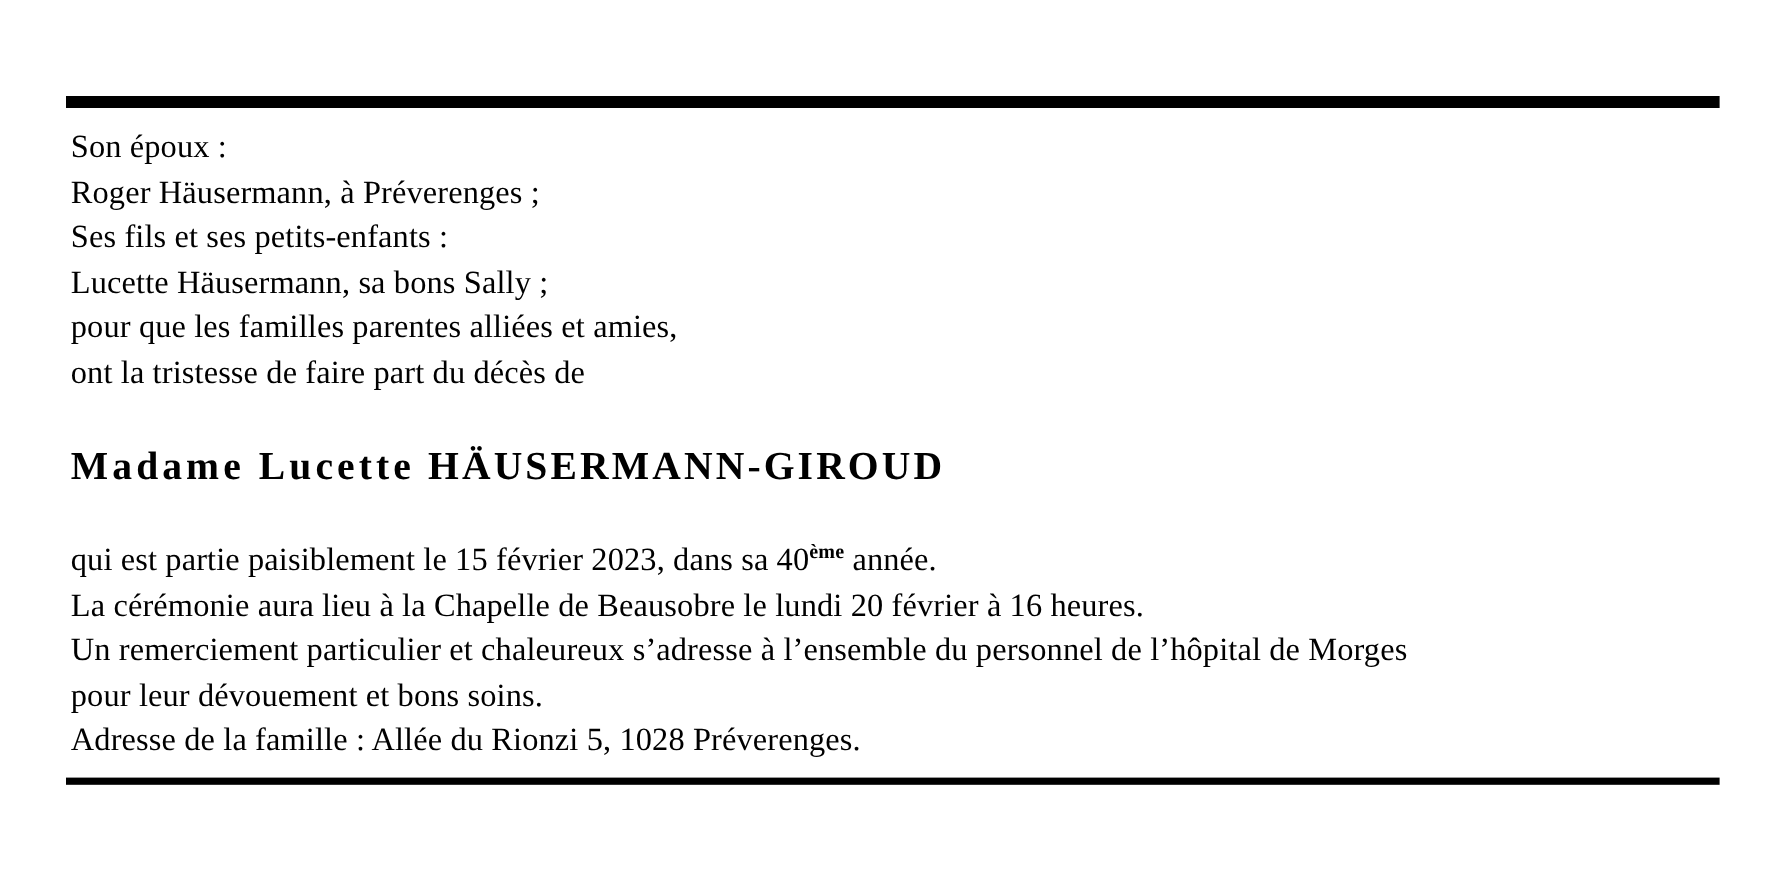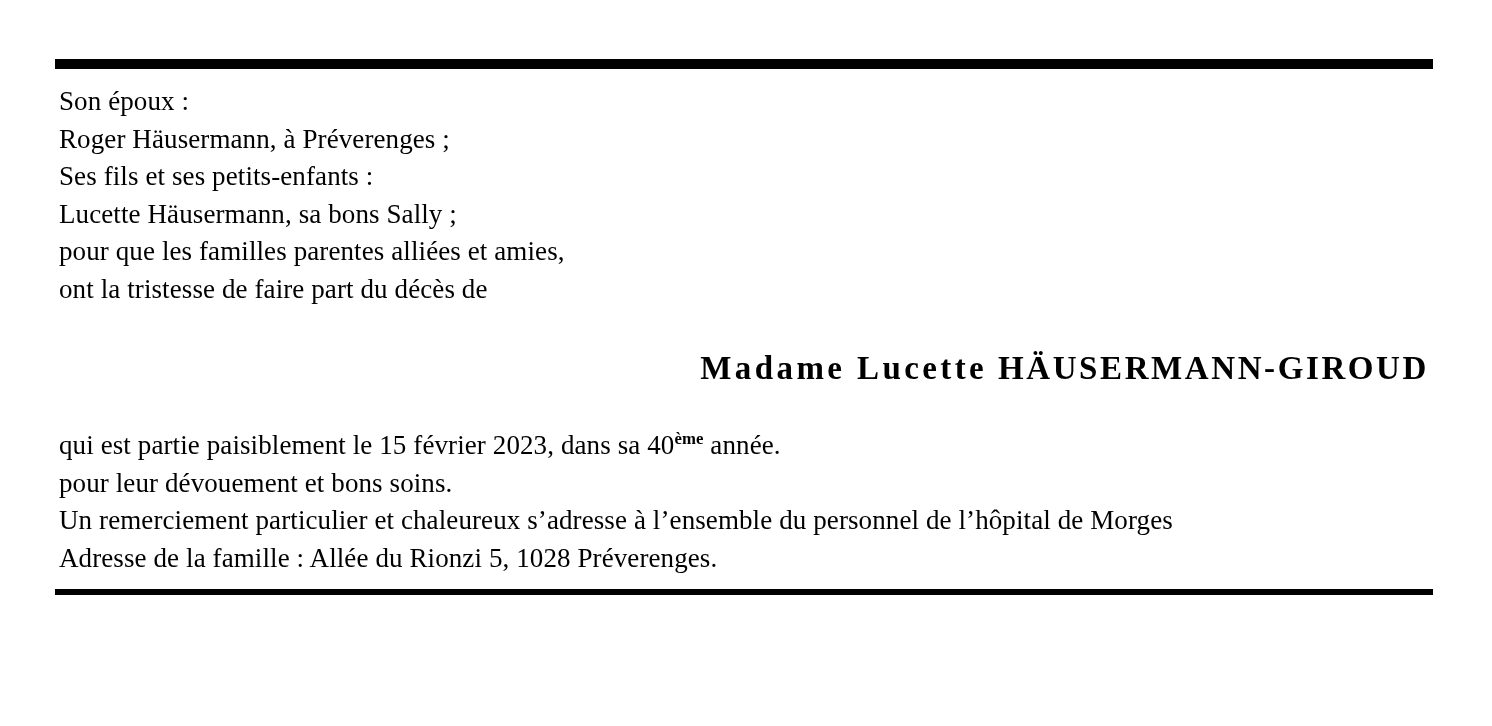--- a/index.html
+++ b/index.html
@@ -11,21 +11,21 @@
     width: 1492px;
     height: 726px;
     font-family: "Liberation Serif", "DejaVu Serif", serif;
     color: #000000;
     overflow: hidden;
   }
 
   .notice {
     position: absolute;
     left: 55px;
-    top: 59px;
+    top: 80px;
     width: 1378px;
   }
 
   .rule-top {
     width: 100%;
     height: 10px;
     background: #000000;
   }
   .rule-bottom {
     width: 100%;
@@ -43,21 +43,21 @@
     line-height: 37.5px;
     white-space: nowrap;
     letter-spacing: 0.1px;
   }
 
   .line b {
     font-weight: normal;
   }
 
   .deceased-name {
-    text-align: right;
+    text-align: left;
     font-size: 33px;
     font-weight: bold;
     letter-spacing: 2.6px;
     margin-top: 42px;
     margin-bottom: 40px;
     white-space: nowrap;
   }
   .deceased-name .given {
     letter-spacing: 3.4px;
   }
@@ -90,22 +90,23 @@
       <div class="line"><span>pour que les familles parentes alliées et amies,</span><b></b><span></span></div>
       <div class="line"><span>ont la tristesse de faire part du décès de</span><b></b><span></span></div>
     </div>
 
     <div class="deceased-name">
       <span class="given">Madame</span><span class="given"> </span><span class="given">Lucette</span><span> </span><span>HÄUSERMANN-GIROUD</span>
     </div>
 
     <div class="closing">
       <div class="line"><span>qui est partie paisiblement le 15 février 2023, dans sa 40</span><sup>ème</sup><span> année.</span><b></b><span></span></div>
+      <div class="line"><span>La cérémonie aura lieu à la Chapelle de Beausobre le lundi 20 février à 16 heures.</span><sup></sup><span></span><b></b><span></span></div>
+      <div class="line"><span>Un remerciement particulier et chaleureux s’adresse à l’ensemble du personnel de l’hôpital de Morges</span><sup></sup><span></span><b></b><span></span></div>
       <div class="line"><span>pour leur dévouement et bons soins.</span><sup></sup><span></span><b></b><span></span></div>
-      <div class="line"><span>Un remerciement particulier et chaleureux s’adresse à l’ensemble du personnel de l’hôpital de Morges</span><sup></sup><span></span><b></b><span></span></div>
       <div class="line"><span>Adresse de la famille : Allée du Rionzi 5, 1028 </span><sup></sup><span></span><b>Préverenges.</b><span></span></div>
     </div>
 
   </div>
 
   <div class="rule-bottom"></div>
 
 </div>
 
 </body></html>

